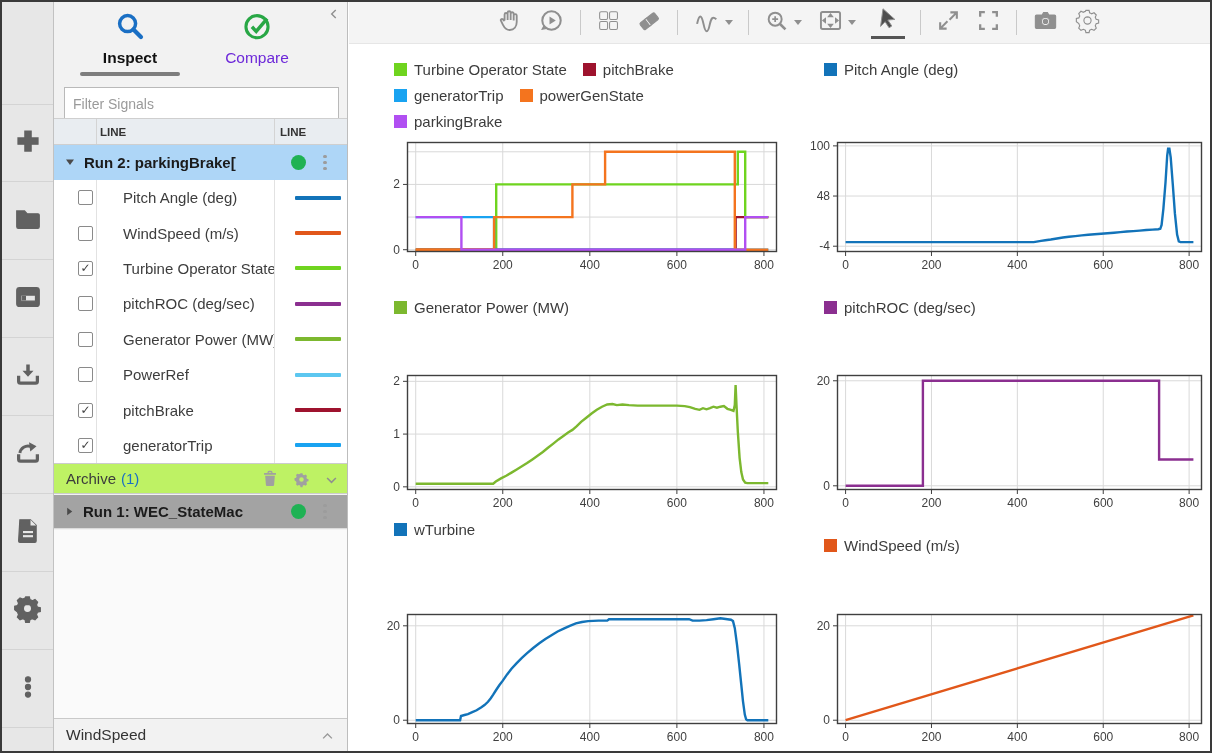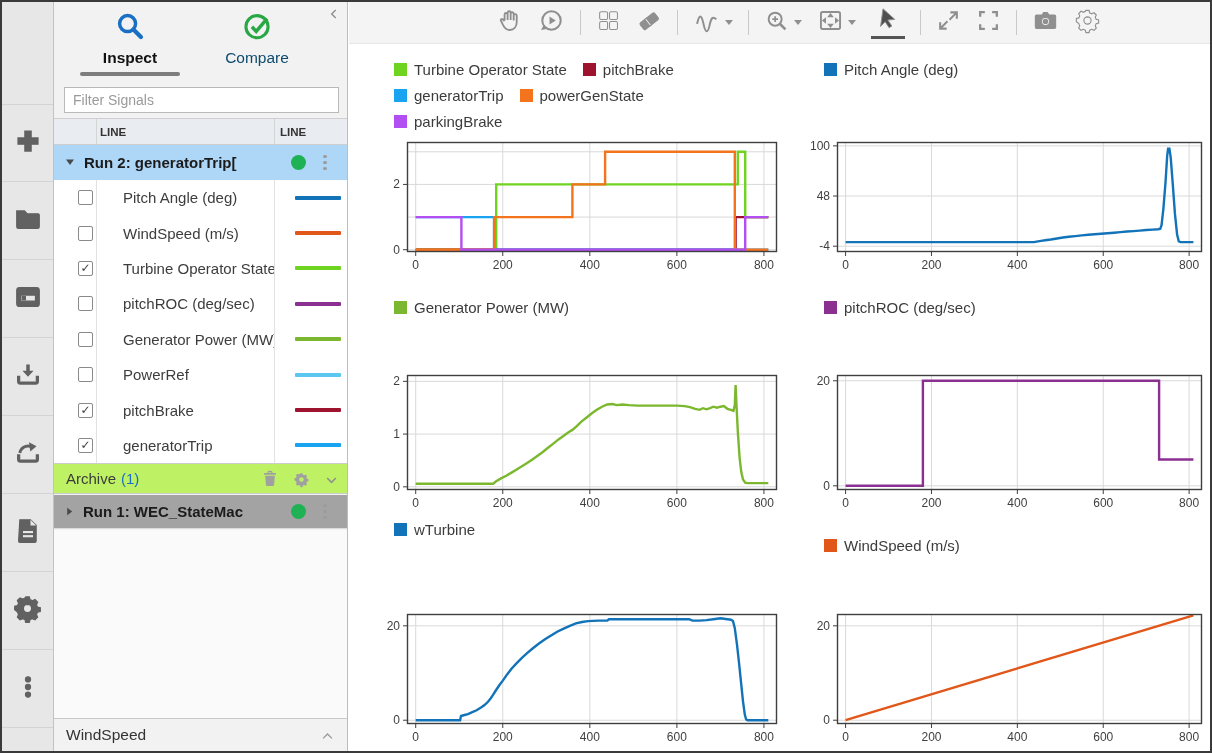--- a/index.html
+++ b/index.html
@@ -9,24 +9,24 @@
 
 .rail{position:absolute;left:0;top:0;width:52px;height:100%;background:#e7e7e7;border-right:1px solid #c2c2c2;padding-top:102px}
 .rail-btn{width:100%;height:78px;display:flex;align-items:center;justify-content:center;border-bottom:1px solid #d4d4d4;cursor:pointer}
 .rail-btn:first-child{border-top:1px solid #d4d4d4}
 .rail-btn svg{fill:#616161;stroke:#616161}
 
 .panel{position:absolute;left:52px;top:0;width:294px;height:100%;background:#f2f2f2;border-right:1px solid #bdbdbd}
 .collapse{position:absolute;top:5px;right:6px;cursor:pointer}
 .tab{position:absolute;top:8px;width:110px;text-align:center;cursor:pointer}
 .tab-inspect{left:21px}.tab-compare{left:148px}
-.tab .lbl{font-size:15.5px;color:#0c4a6e;margin-top:3px}
+.tab .lbl{font-size:15.5px;color:#6d28d9;margin-top:3px}
 .tab.active .lbl{font-weight:bold;color:#111}
 .tab.active::after{content:"";display:block;height:4px;width:100px;background:#7d7d7d;border-radius:2px;margin:5px auto 0}
-.filter{position:absolute;left:10px;top:85px;width:275px;height:26px;border:1px solid #b9b9b9;background:#fff;font-size:14px;color:#555;padding:8px 8px;outline:none}
+.filter{position:absolute;left:10px;top:85px;width:275px;height:26px;border:1px solid #b9b9b9;background:#fff;font-size:14px;color:#555;padding:16px 8px;outline:none}
 .filter::placeholder{color:#9a9a9a}
 .thead{position:absolute;left:0;top:116px;width:100%;height:27px;background:#e9edf1;display:grid;grid-template-columns:42px 179px 1fr;border-top:1px solid #cfcfcf;border-bottom:1px solid #cfcfcf;font-size:11.5px;font-weight:bold;color:#333}
 .thead span{display:flex;align-items:center;height:100%}
 .thead .c2{padding-left:3px;border-left:1px solid #d4d4d4;border-right:1px solid #d4d4d4}
 .thead .c3{padding-left:5px}
 .run-row{position:absolute;left:0;width:100%;height:35px;display:flex;align-items:center;font-weight:bold;font-size:15px;color:#1b1b1b;cursor:pointer}
 .run2{top:143px;background:#aed6f7}
 .run1{top:493px;background:#a3a3a3;border-bottom:1px solid #dcdcdc;height:34px}
 .run-row .rlabel{margin-left:8px;white-space:nowrap;overflow:hidden;max-width:168px}
 .tri{margin-left:10px}
@@ -161,21 +161,21 @@
     <div class="thead">
       <span class="c1"></span>
       <span class="c2">LINE</span>
       <span class="c3">LINE</span>
     </div>
 
     <div class="run-row run2">
       <span class="tri"><svg width="12" height="12" viewBox="0 0 24 24">
             <path d="M4 7h16l-8 11z" fill="#4a4a4a"></path>
           </svg></span>
-      <span class="rlabel">Run 2: generatorTrip[</span>
+      <span class="rlabel">Run 2: parkingBrake[</span>
       <span class="dot"></span>
       <span class="kebab">
           <i></i>
           <i></i>
           <i></i>
         </span>
     </div>
 
     <div id="signal-rows">
       <div class="srow">

